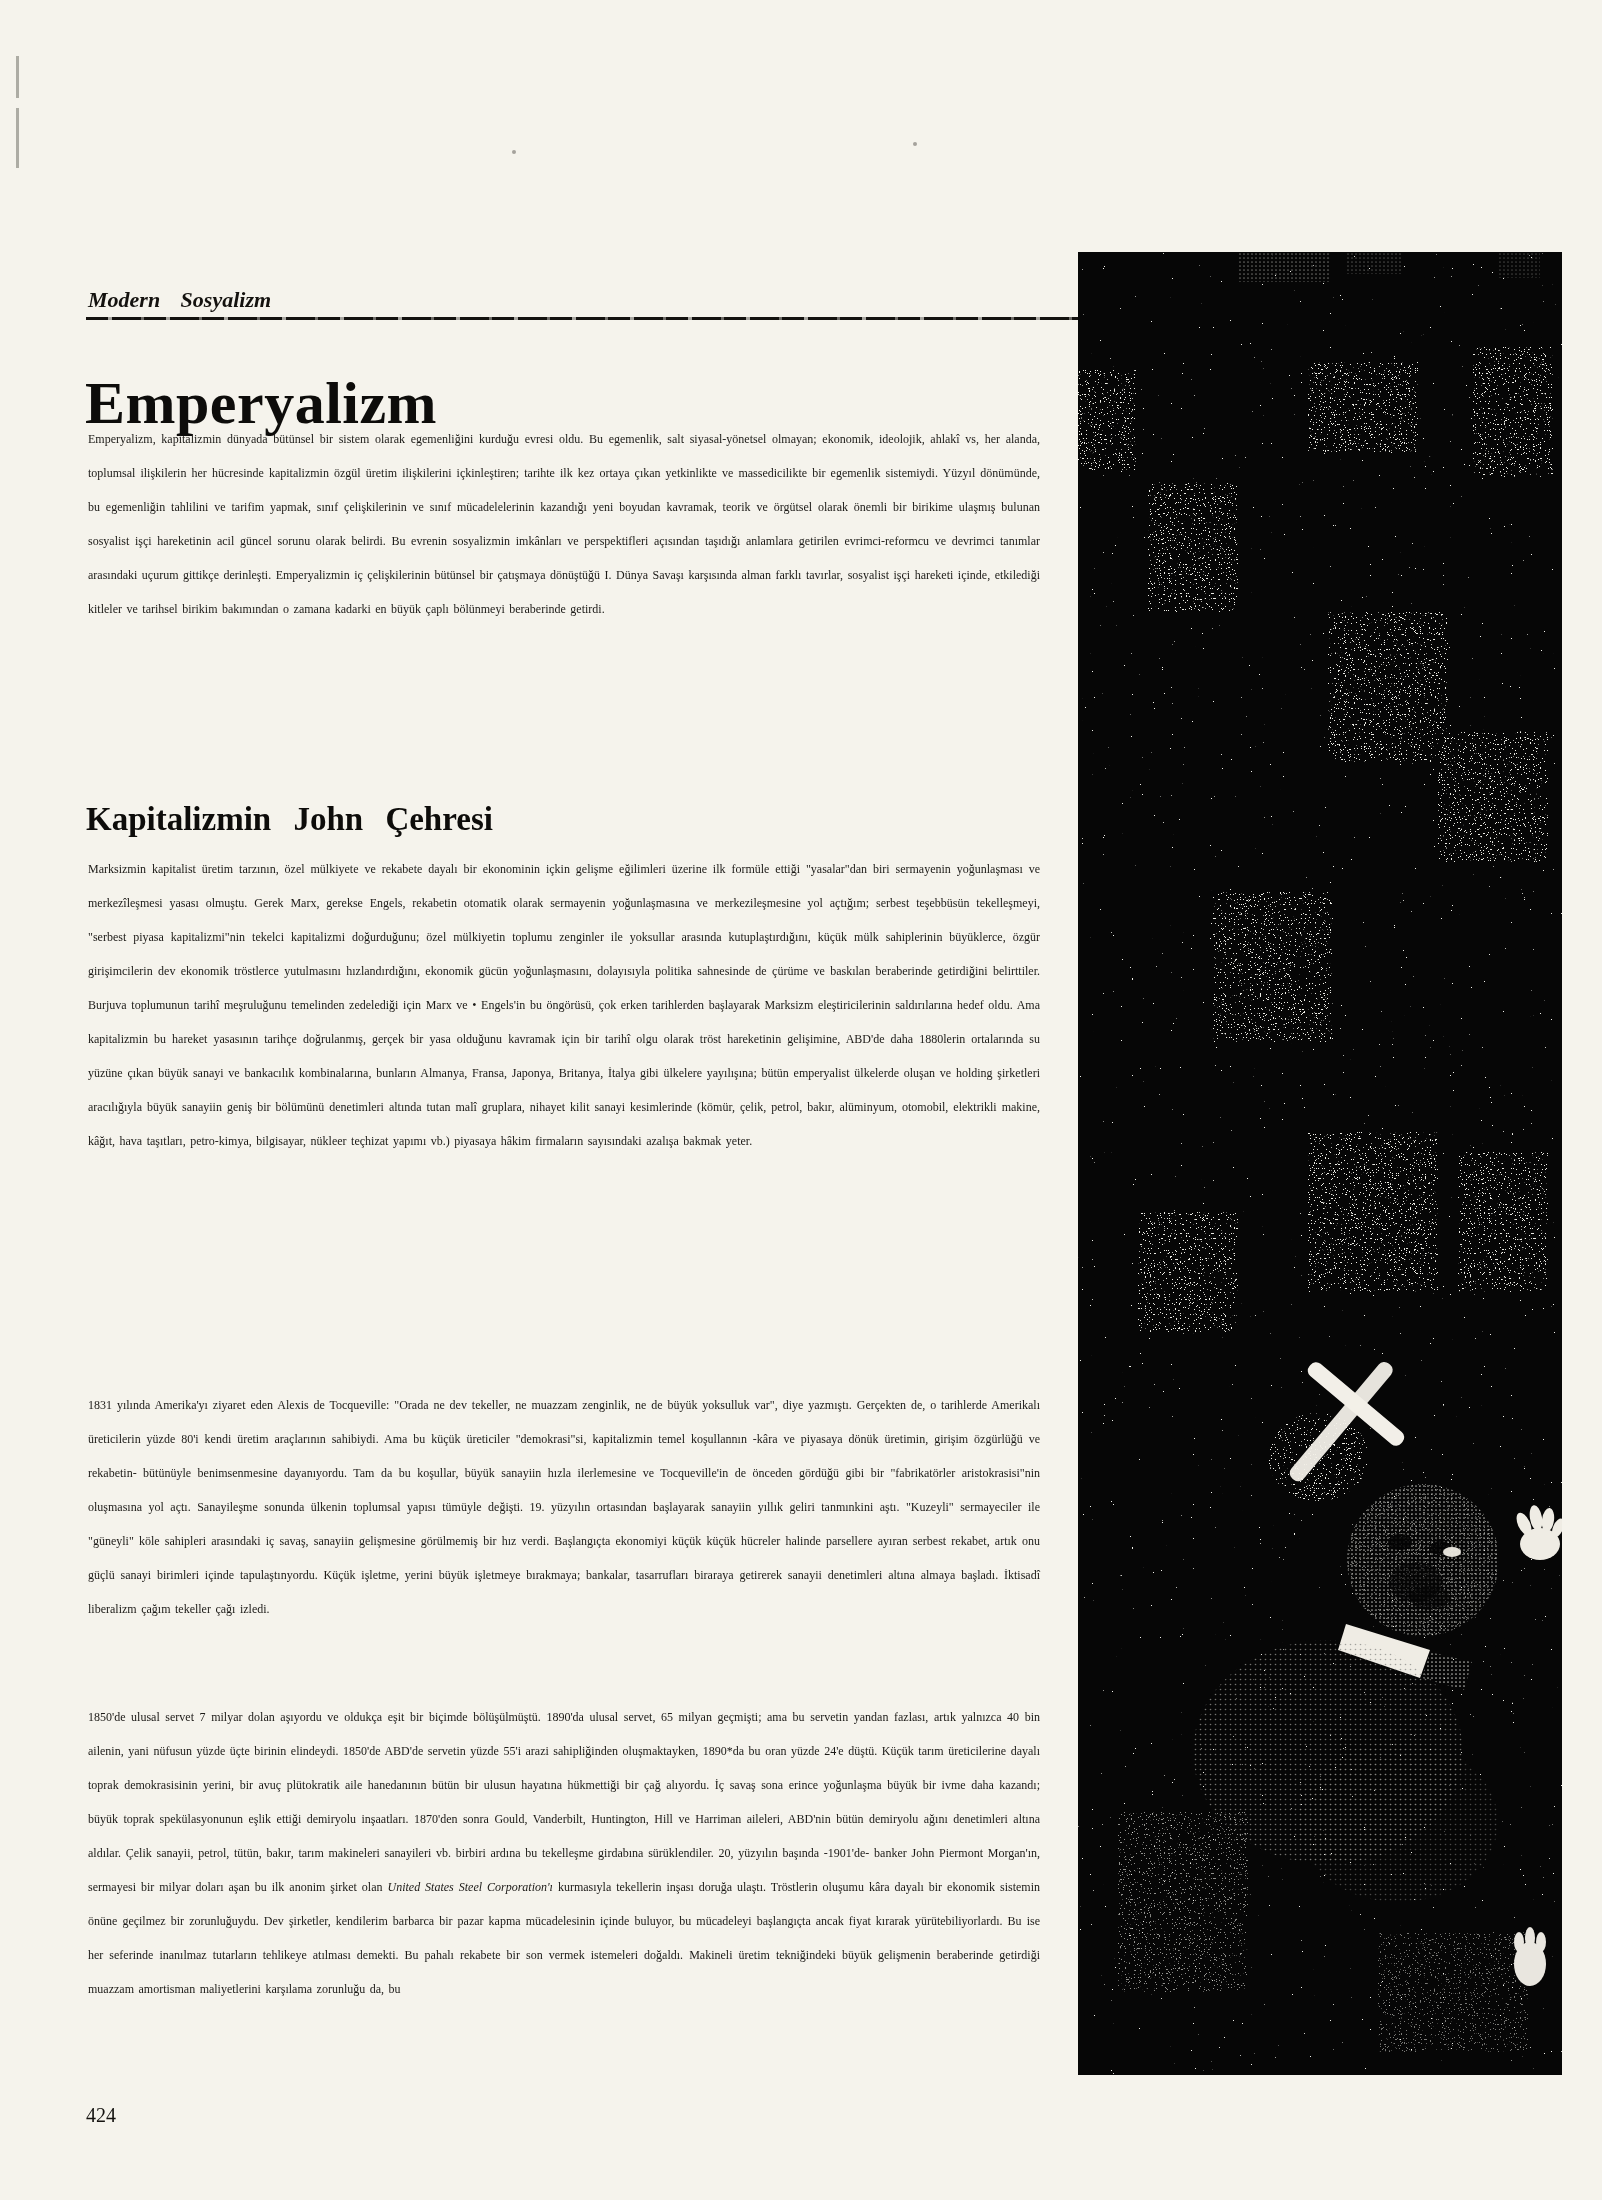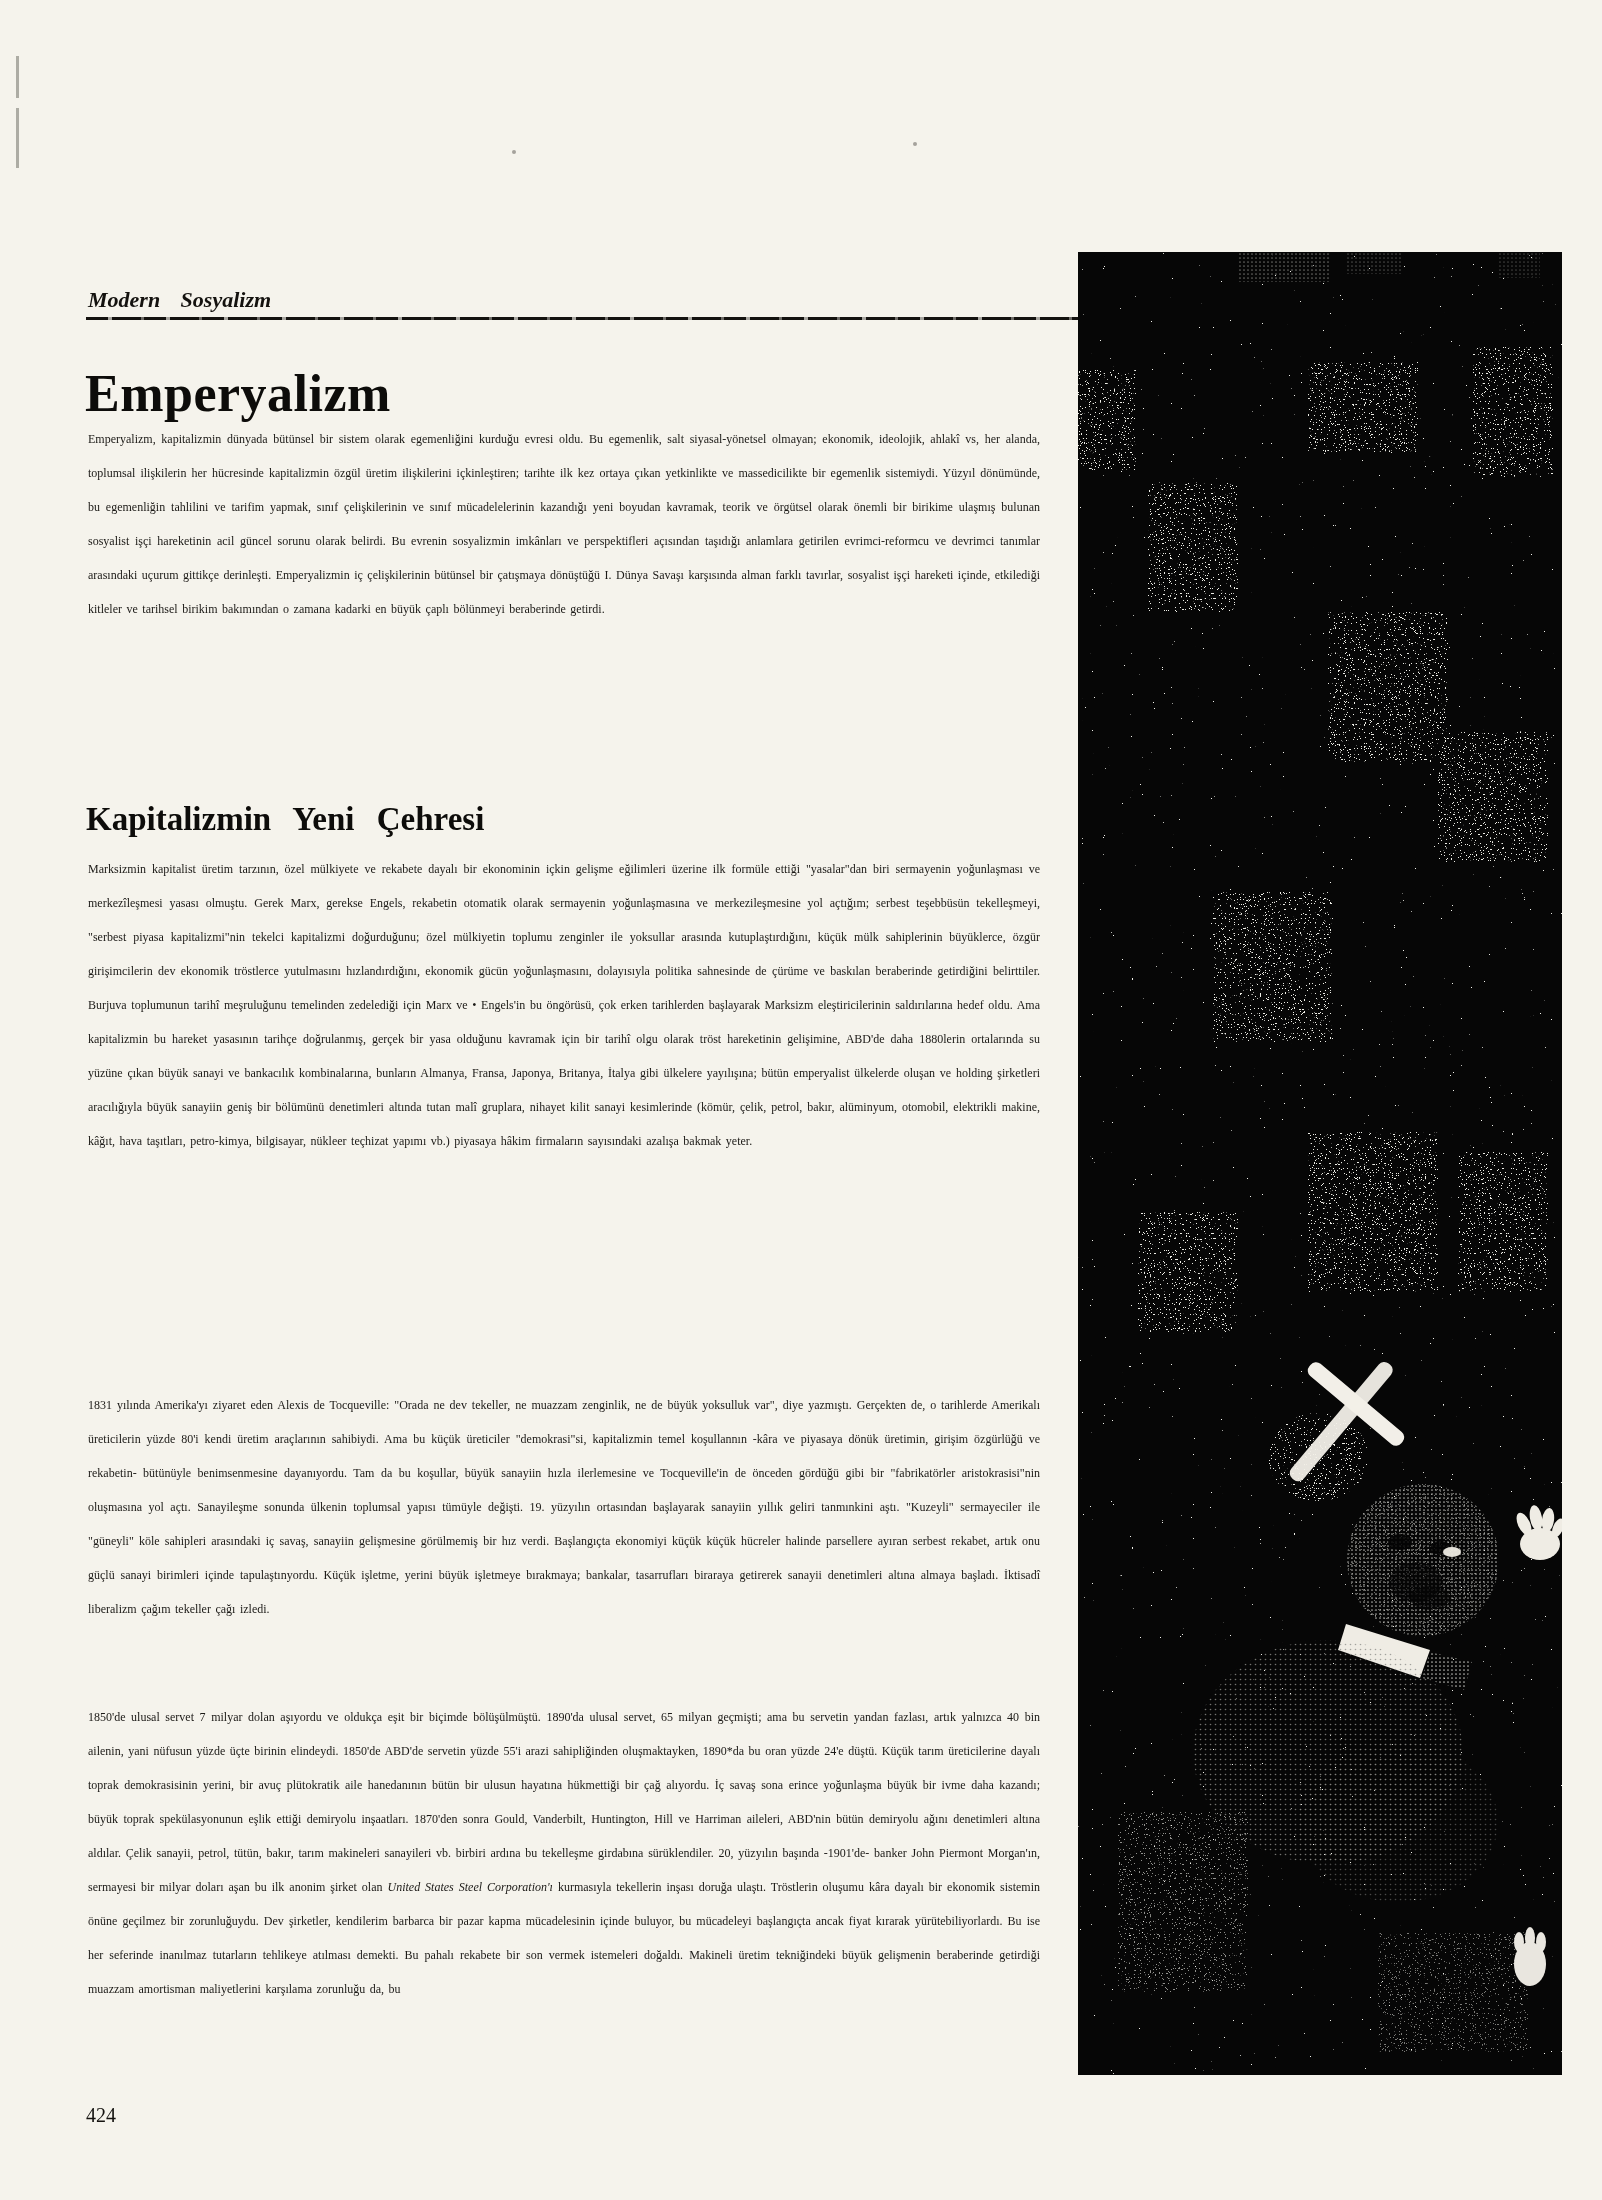--- a/index.html
+++ b/index.html
@@ -15,21 +15,21 @@
   .running-header {
     position:absolute; left:88px; top:287px;
     font-style:italic; font-size:22px; word-spacing:15px; color:#14120f;font-weight:bold;
   }
   .header-rule {
     position:absolute; left:86px; top:317px; width:1476px; height:3px;
     background:repeating-linear-gradient(90deg,#14120f 0 22px, rgba(20,18,15,.35) 22px 26px, #14120f 26px 55px, rgba(20,18,15,.6) 55px 58px);
   }
   .article-title {
     position:absolute; left:85px; top:329px;
-    font-size:52px; font-weight:700; letter-spacing:.5px; color:#0d0c0a;
+    font-size:60px; font-weight:700; letter-spacing:.5px; color:#0d0c0a;
   }
   .para {
     position:absolute; left:88px; width:952px;
     font-size:12px; line-height:34px; text-align:justify; word-spacing:1.5px;
   }
   #p-intro   { top:410px; }
   .section-heading {
     position:absolute; left:86px; top:774px;
     font-size:33px; font-weight:700; word-spacing:14px; color:#0d0c0a;
   }
@@ -54,21 +54,21 @@
   <div class="scan-dot" style="left:512px; top:150px;"></div>
   <div class="scan-dot" style="left:913px; top:142px;"></div>
 
   <div class="running-header">Modern Sosyalizm</div>
   <div class="header-rule"></div>
 
   <h1 class="article-title">Emperyalizm</h1>
 
   <p class="para" id="p-intro">Emperyalizm, kapitalizmin dünyada bütünsel bir sistem olarak egemenliğini kurduğu evresi oldu. Bu egemenlik, salt siyasal-yönetsel olmayan; ekonomik, ideolojik, ahlakî vs, her alanda, toplumsal ilişkilerin her hücresinde kapitalizmin özgül üretim ilişkilerini içkinleştiren; tarihte ilk kez ortaya çıkan yetkinlikte ve massedicilikte bir egemenlik sistemiydi. Yüzyıl dönümünde, bu egemenliğin tahlilini ve tarifim yapmak, sınıf çelişkilerinin ve sınıf mücadelelerinin kazandığı yeni boyudan kavramak, teorik ve örgütsel olarak önemli bir birikime ulaşmış bulunan sosyalist işçi hareketinin acil güncel sorunu olarak belirdi. Bu evrenin sosyalizmin imkânları ve perspektifleri açısından taşıdığı anlamlara getirilen evrimci-reformcu ve devrimci tanımlar arasındaki uçurum gittikçe derinleşti. Emperyalizmin iç çelişkilerinin bütünsel bir çatışmaya dönüştüğü I. Dünya Savaşı karşısında alman farklı tavırlar, sosyalist işçi hareketi içinde, etkilediği kitleler ve tarihsel birikim bakımından o zamana kadarki en büyük çaplı bölünmeyi beraberinde getirdi.</p>
 
-  <h2 class="section-heading">Kapitalizmin Yeni Çehresi</h2>
+  <h2 class="section-heading">Kapitalizmin John Çehresi</h2>
   <p class="para" id="p-sec1">Marksizmin kapitalist üretim tarzının, özel mülkiyete ve rekabete dayalı bir ekonominin içkin gelişme eğilimleri üzerine ilk formüle ettiği "yasalar"dan biri sermayenin yoğunlaşması ve merkezîleşmesi yasası olmuştu. Gerek Marx, gerekse Engels, rekabetin otomatik olarak sermayenin yoğunlaşmasına ve merkezileşmesine yol açtığım; serbest teşebbüsün tekelleşmeyi, "serbest piyasa kapitalizmi"nin tekelci kapitalizmi doğurduğunu; özel mülkiyetin toplumu zenginler ile yoksullar arasında kutuplaştırdığını, küçük mülk sahiplerinin büyüklerce, özgür girişimcilerin dev ekonomik tröstlerce yutulmasını hızlandırdığını, ekonomik gücün yoğunlaşmasını, dolayısıyla politika sahnesinde de çürüme ve baskılan beraberinde getirdiğini belirttiler. Burjuva toplumunun tarihî meşruluğunu temelinden zedelediği için Marx ve • Engels'in bu öngörüsü, çok erken tarihlerden başlayarak Marksizm eleştiricilerinin saldırılarına hedef oldu. Ama kapitalizmin bu hareket yasasının tarihçe doğrulanmış, gerçek bir yasa olduğunu kavramak için bir tarihî olgu olarak tröst hareketinin gelişimine, ABD'de daha 1880lerin ortalarında su yüzüne çıkan büyük sanayi ve bankacılık kombinalarına, bunların Almanya, Fransa, Japonya, Britanya, İtalya gibi ülkelere yayılışına; bütün emperyalist ülkelerde oluşan ve holding şirketleri aracılığıyla büyük sanayiin geniş bir bölümünü denetimleri altında tutan malî gruplara, nihayet kilit sanayi kesimlerinde (kömür, çelik, petrol, bakır, alüminyum, otomobil, elektrikli makine, kâğıt, hava taşıtları, petro-kimya, bilgisayar, nükleer teçhizat yapımı vb.) piyasaya hâkim firmaların sayısındaki azalışa bakmak yeter.</p>
   <p class="para" id="p-sec2">1831 yılında Amerika'yı ziyaret eden Alexis de Tocqueville: "Orada ne dev tekeller, ne muazzam zenginlik, ne de büyük yoksulluk var", diye yazmıştı. Gerçekten de, o tarihlerde Amerikalı üreticilerin yüzde 80'i kendi üretim araçlarının sahibiydi. Ama bu küçük üreticiler "demokrasi"si, kapitalizmin temel koşullannın -kâra ve piyasaya dönük üretimin, girişim özgürlüğü ve rekabetin- bütünüyle benimsenmesine dayanıyordu. Tam da bu koşullar, büyük sanayiin hızla ilerlemesine ve Tocqueville'in de önceden gördüğü gibi bir "fabrikatörler aristokrasisi"nin oluşmasına yol açtı. Sanayileşme sonunda ülkenin toplumsal yapısı tümüyle değişti. 19. yüzyılın ortasından başlayarak sanayiin yıllık geliri tanmınkini aştı. "Kuzeyli" sermayeciler ile "güneyli" köle sahipleri arasındaki iç savaş, sanayiin gelişmesine görülmemiş bir hız verdi. Başlangıçta ekonomiyi küçük küçük hücreler halinde parsellere ayıran serbest rekabet, artık onu güçlü sanayi birimleri içinde tapulaştınyordu. Küçük işletme, yerini büyük işletmeye bırakmaya; bankalar, tasarrufları biraraya getirerek sanayii denetimleri altına almaya başladı. İktisadî liberalizm çağım tekeller çağı izledi.</p>
 
   <p class="para" id="p-close"><span>1850'de ulusal servet 7 milyar dolan aşıyordu ve oldukça eşit bir biçimde bölüşülmüştü. 1890'da ulusal servet, 65 milyan geçmişti; ama bu servetin yandan fazlası, artık yalnızca 40 bin ailenin, yani nüfusun yüzde üçte birinin elindeydi. 1850'de ABD'de servetin yüzde 55'i arazi sahipliğinden oluşmaktayken, 1890*da bu oran yüzde 24'e düştü. Küçük tarım üreticilerine dayalı toprak demokrasisinin yerini, bir avuç plütokratik aile hanedanının bütün bir ulusun hayatına hükmettiği bir çağ alıyordu. İç savaş sona erince yoğunlaşma büyük bir ivme daha kazandı; büyük toprak spekülasyonunun eşlik ettiği demiryolu inşaatları. 1870'den sonra Gould, Vanderbilt, Huntington, Hill ve Harriman aileleri, ABD'nin bütün demiryolu ağını denetimleri altına aldılar. Çelik sanayii, petrol, tütün, bakır, tarım makineleri sanayileri vb. birbiri ardına bu tekelleşme girdabına sürüklendiler. 20, yüzyılın başında -1901'de- banker John Piermont Morgan'ın, sermayesi bir milyar doları aşan bu ilk anonim şirket olan </span><span class="italic">United States Steel Corporation'ı</span><span> kurmasıyla tekellerin inşası doruğa ulaştı. Tröstlerin oluşumu kâra dayalı bir ekonomik sistemin önüne geçilmez bir zorunluğuydu. Dev şirketler, kendilerim barbarca bir pazar kapma mücadelesinin içinde buluyor, bu mücadeleyi başlangıçta ancak fiyat kırarak yürütebiliyorlardı. Bu ise her seferinde inanılmaz tutarların tehlikeye atılması demekti. Bu pahalı rekabete bir son vermek istemeleri doğaldı. Makineli üretim tekniğindeki büyük gelişmenin beraberinde getirdiği muazzam amortisman maliyetlerini karşılama zorunluğu da, bu</span></p>
 
   <div class="page-number">424</div>
 
   <div class="illustration">
     <svg width="484" height="1823" viewBox="0 0 484 1823" xmlns="http://www.w3.org/2000/svg">
       <defs>

